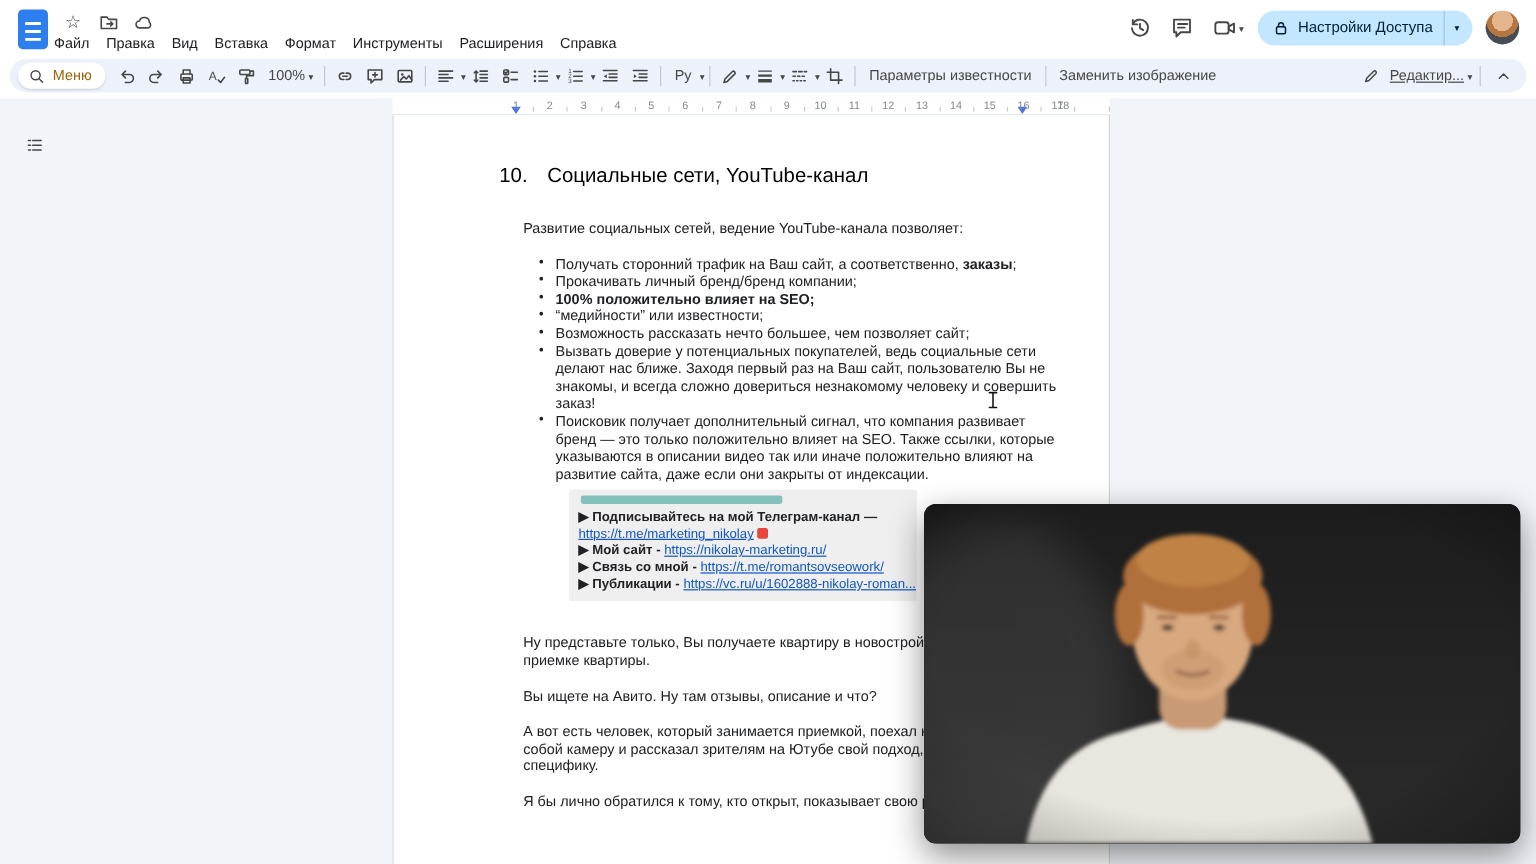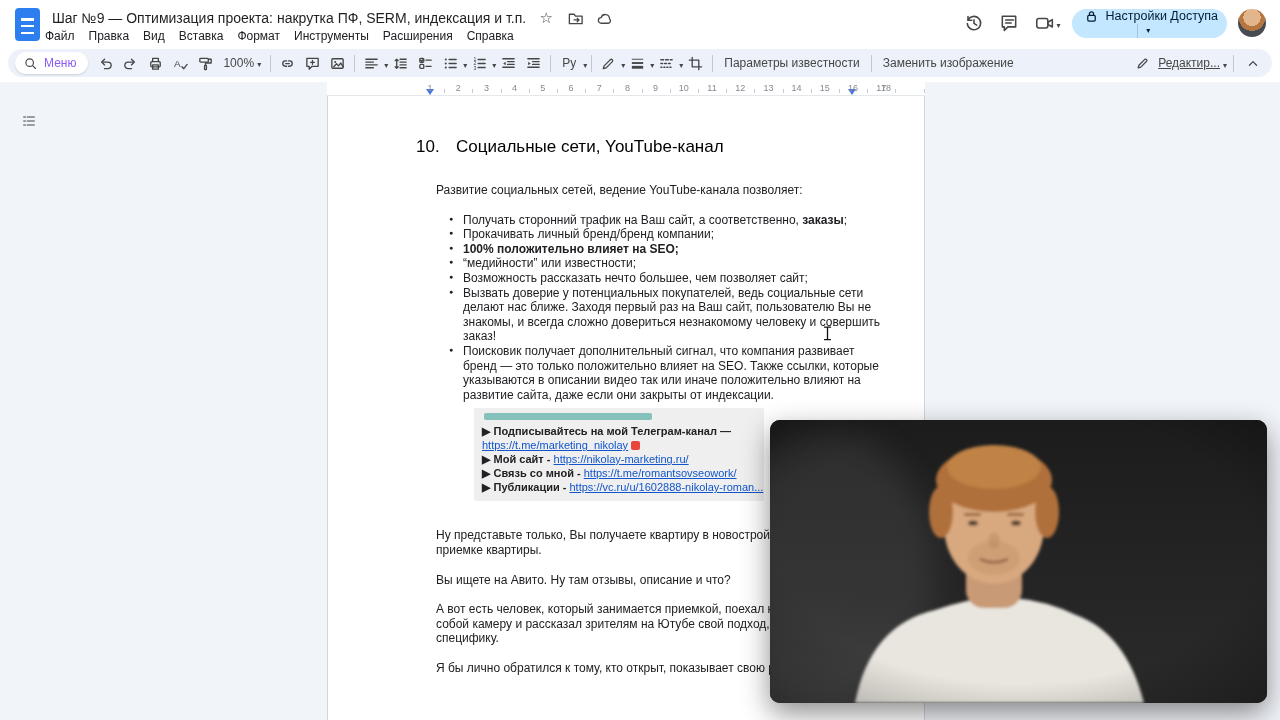--- a/index.html
+++ b/index.html
@@ -19,32 +19,32 @@
   .title-row{position:absolute;left:52px;top:8px;height:20px;display:flex;align-items:center;gap:11px;}
   .doc-title{font-size:14px;color:#1f1f1f;white-space:nowrap;}
   .t-icon{width:18px;height:18px;display:flex;align-items:center;justify-content:center;color:#444746;font-size:14px;}
   .glyph-star::after{content:"☆";font-size:15px;color:#444746;}
   .menu-row{position:absolute;left:38px;top:27px;display:flex;}
   .menu-item{font-size:12px;color:#202124;padding:2px 7px;border-radius:4px;cursor:default;}
   .header-right{position:absolute;right:14px;top:8px;height:30px;display:flex;align-items:center;gap:11px;}
   .hicon{width:24px;height:24px;display:flex;align-items:center;justify-content:center;}
   .cam-group{display:flex;align-items:center;gap:1px;}
   .caret::after{content:"▾";font-size:8px;color:#444746;}
-  .share-pill{height:29px;background:#c2e7ff;border-radius:15px;display:flex;align-items:center;color:#001d35;font-size:12.5px;flex-direction:column;}
+  .share-pill{height:29px;background:#c2e7ff;border-radius:15px;display:flex;align-items:center;color:#001d35;font-size:12.5px;}
   .share-main{display:flex;align-items:center;gap:7px;padding:0 9px 0 12px;height:100%;}
   .share-caret{padding:0 11px 0 8px;border-left:1px solid rgba(31,31,31,.18);height:100%;display:flex;align-items:center;}
   .share-caret::after{content:"▾";font-size:8px;color:#001d35;}
   .avatar{width:28px;height:28px;border-radius:50%;
     background:radial-gradient(circle at 50% 30%,#e3b58c 0 36%,#b5763f 36% 56%,#474c52 56%);}
 
   
   .toolbar{position:absolute;left:8px;right:8px;top:49px;height:28px;background:#edf2fa;border-radius:14px;
     display:flex;align-items:center;padding:0 7px;color:#444746;}
   .menu-pill{display:flex;align-items:center;gap:6px;background:#fff;border-radius:12px;height:22px;
-    padding:0 12px 0 8px;margin-right:5px;box-shadow:0 1px 2px rgba(0,0,0,.14);font-size:12px;color:#8b5cf6;}
+    padding:0 12px 0 8px;margin-right:5px;box-shadow:0 1px 2px rgba(0,0,0,.14);font-size:12px;color:#a16207;}
   .tbi{width:25px;height:24px;display:flex;align-items:center;justify-content:center;border-radius:4px;flex:0 0 auto;}
   .tb-group{display:flex;align-items:center;flex:0 0 auto;}
   .tb-text{font-size:12px;color:#444746;padding:0 7px;white-space:nowrap;}
   .tb-divider{width:1px;height:17px;background:#c4c7c5;margin:0 4px;flex:0 0 auto;}
   .zoom{display:flex;align-items:center;gap:3px;padding:0 5px;font-size:12px;flex:0 0 auto;}
   .tb-right{margin-left:auto;display:flex;align-items:center;gap:2px;flex:0 0 auto;}
 
   
   .doc-area{position:absolute;left:0;right:0;top:82px;bottom:0;background:#f1f4f9;}
   .ruler{position:absolute;left:327px;top:0;width:598px;height:14px;background:#fff;border-bottom:1px solid #e4e7eb;box-sizing:border-box;}
@@ -78,21 +78,20 @@
 </style>
 </head>
 <body>
 
 <div class="header">
   <div class="logo">
       <div class="logo-lines"></div>
     </div>
 
   <div class="title-row">
-    <span class="doc-title">Шаг №9 — Оптимизация проекта: накрутка ПФ, SERM, индексация и т.п.</span>
     <span class="t-icon glyph-star"></span>
     <span class="t-icon">
       <svg class="ic" width="17" height="17" viewBox="0 0 18 18">
           <path d="M2.5 4.5h5l1.5 2h7v8H2.5z"></path>
           <path d="M7.5 10.5h5M10.8 8.6l1.9 1.9-1.9 1.9"></path>
         </svg>
     </span>
     <span class="t-icon">
       <svg class="ic" width="17" height="17" viewBox="0 0 18 18">
           <path d="M5.5 14a3 3 0 0 1 0-6 4.5 4.5 0 0 1 8.8 1.2A2.8 2.8 0 0 1 13.5 14z"></path>

